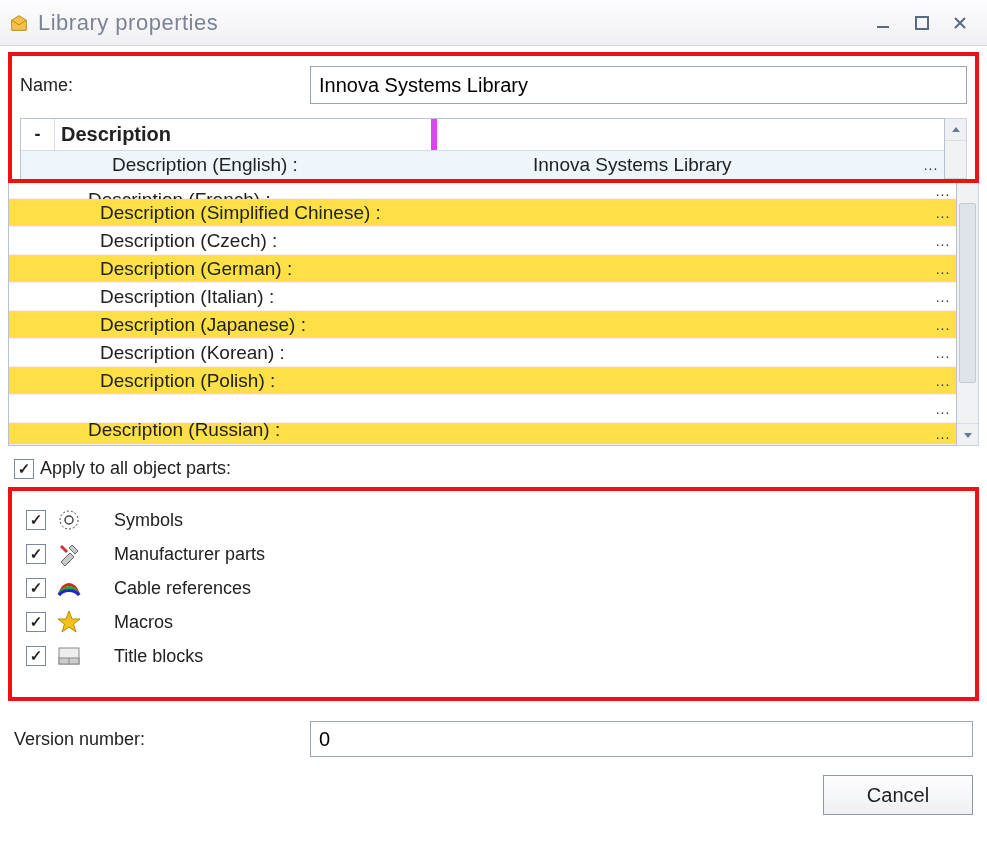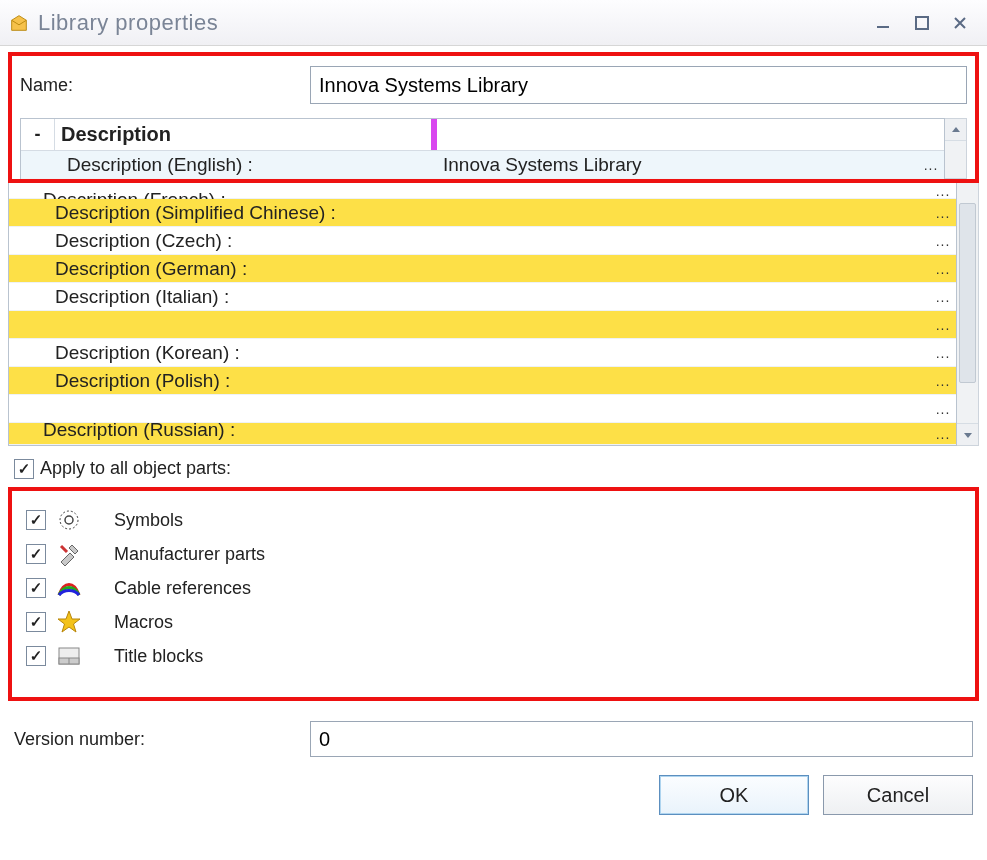--- a/index.html
+++ b/index.html
@@ -76,20 +76,21 @@
     display:flex;align-items:center;
     border-right: 6px solid #d946ef;
     font-size: 20px;
   }
   .grid-header-value { flex: 1; }
   .grid-row {
     display: flex;
     height: 28px;
     align-items: center;
     border-bottom: 1px solid #eef2f6;
+    gap: 45px;
   }
   .grid-row.alt { background: #fde047; }
   .grid-cell-expand { width: 34px; }
   .grid-cell-label { flex: 0 0 382px; padding-left: 12px; font-size: 19px; }
   .grid-cell-value { flex: 1; padding-left: 6px; font-size: 19px; }
   .grid-cell-ell {
     width: 26px;
     text-align: center;
     color: #333;
     letter-spacing: 1px;
@@ -269,20 +270,21 @@
           <div class="grid-cell-ell">...</div>
         </div>
         <div class="grid-row">
           <div class="grid-cell-expand"></div>
           <div class="grid-cell-label">Description (Italian) :</div>
           <div class="grid-cell-value"></div>
           <div class="grid-cell-ell">...</div>
         </div>
         <div class="grid-row alt">
           <div class="grid-cell-expand"></div>
+          <div class="grid-cell-label">Description (Japanese) :</div>
           <div class="grid-cell-value"></div>
           <div class="grid-cell-ell">...</div>
         </div>
         <div class="grid-row">
           <div class="grid-cell-expand"></div>
           <div class="grid-cell-label">Description (Korean) :</div>
           <div class="grid-cell-value"></div>
           <div class="grid-cell-ell">...</div>
         </div>
         <div class="grid-row alt">
@@ -376,17 +378,16 @@
         <span>Title blocks</span>
       </div>
     </div>
 
   <div class="version-row">
     <div class="version-label">Version number:</div>
     <input class="version-input" value="0" style="">
   </div>
 
   <div class="footer">
-    <div class="winbutton default">OK</div>
     <div class="winbutton">Cancel</div>
   </div>
 
 </div>
 
 </body></html>

